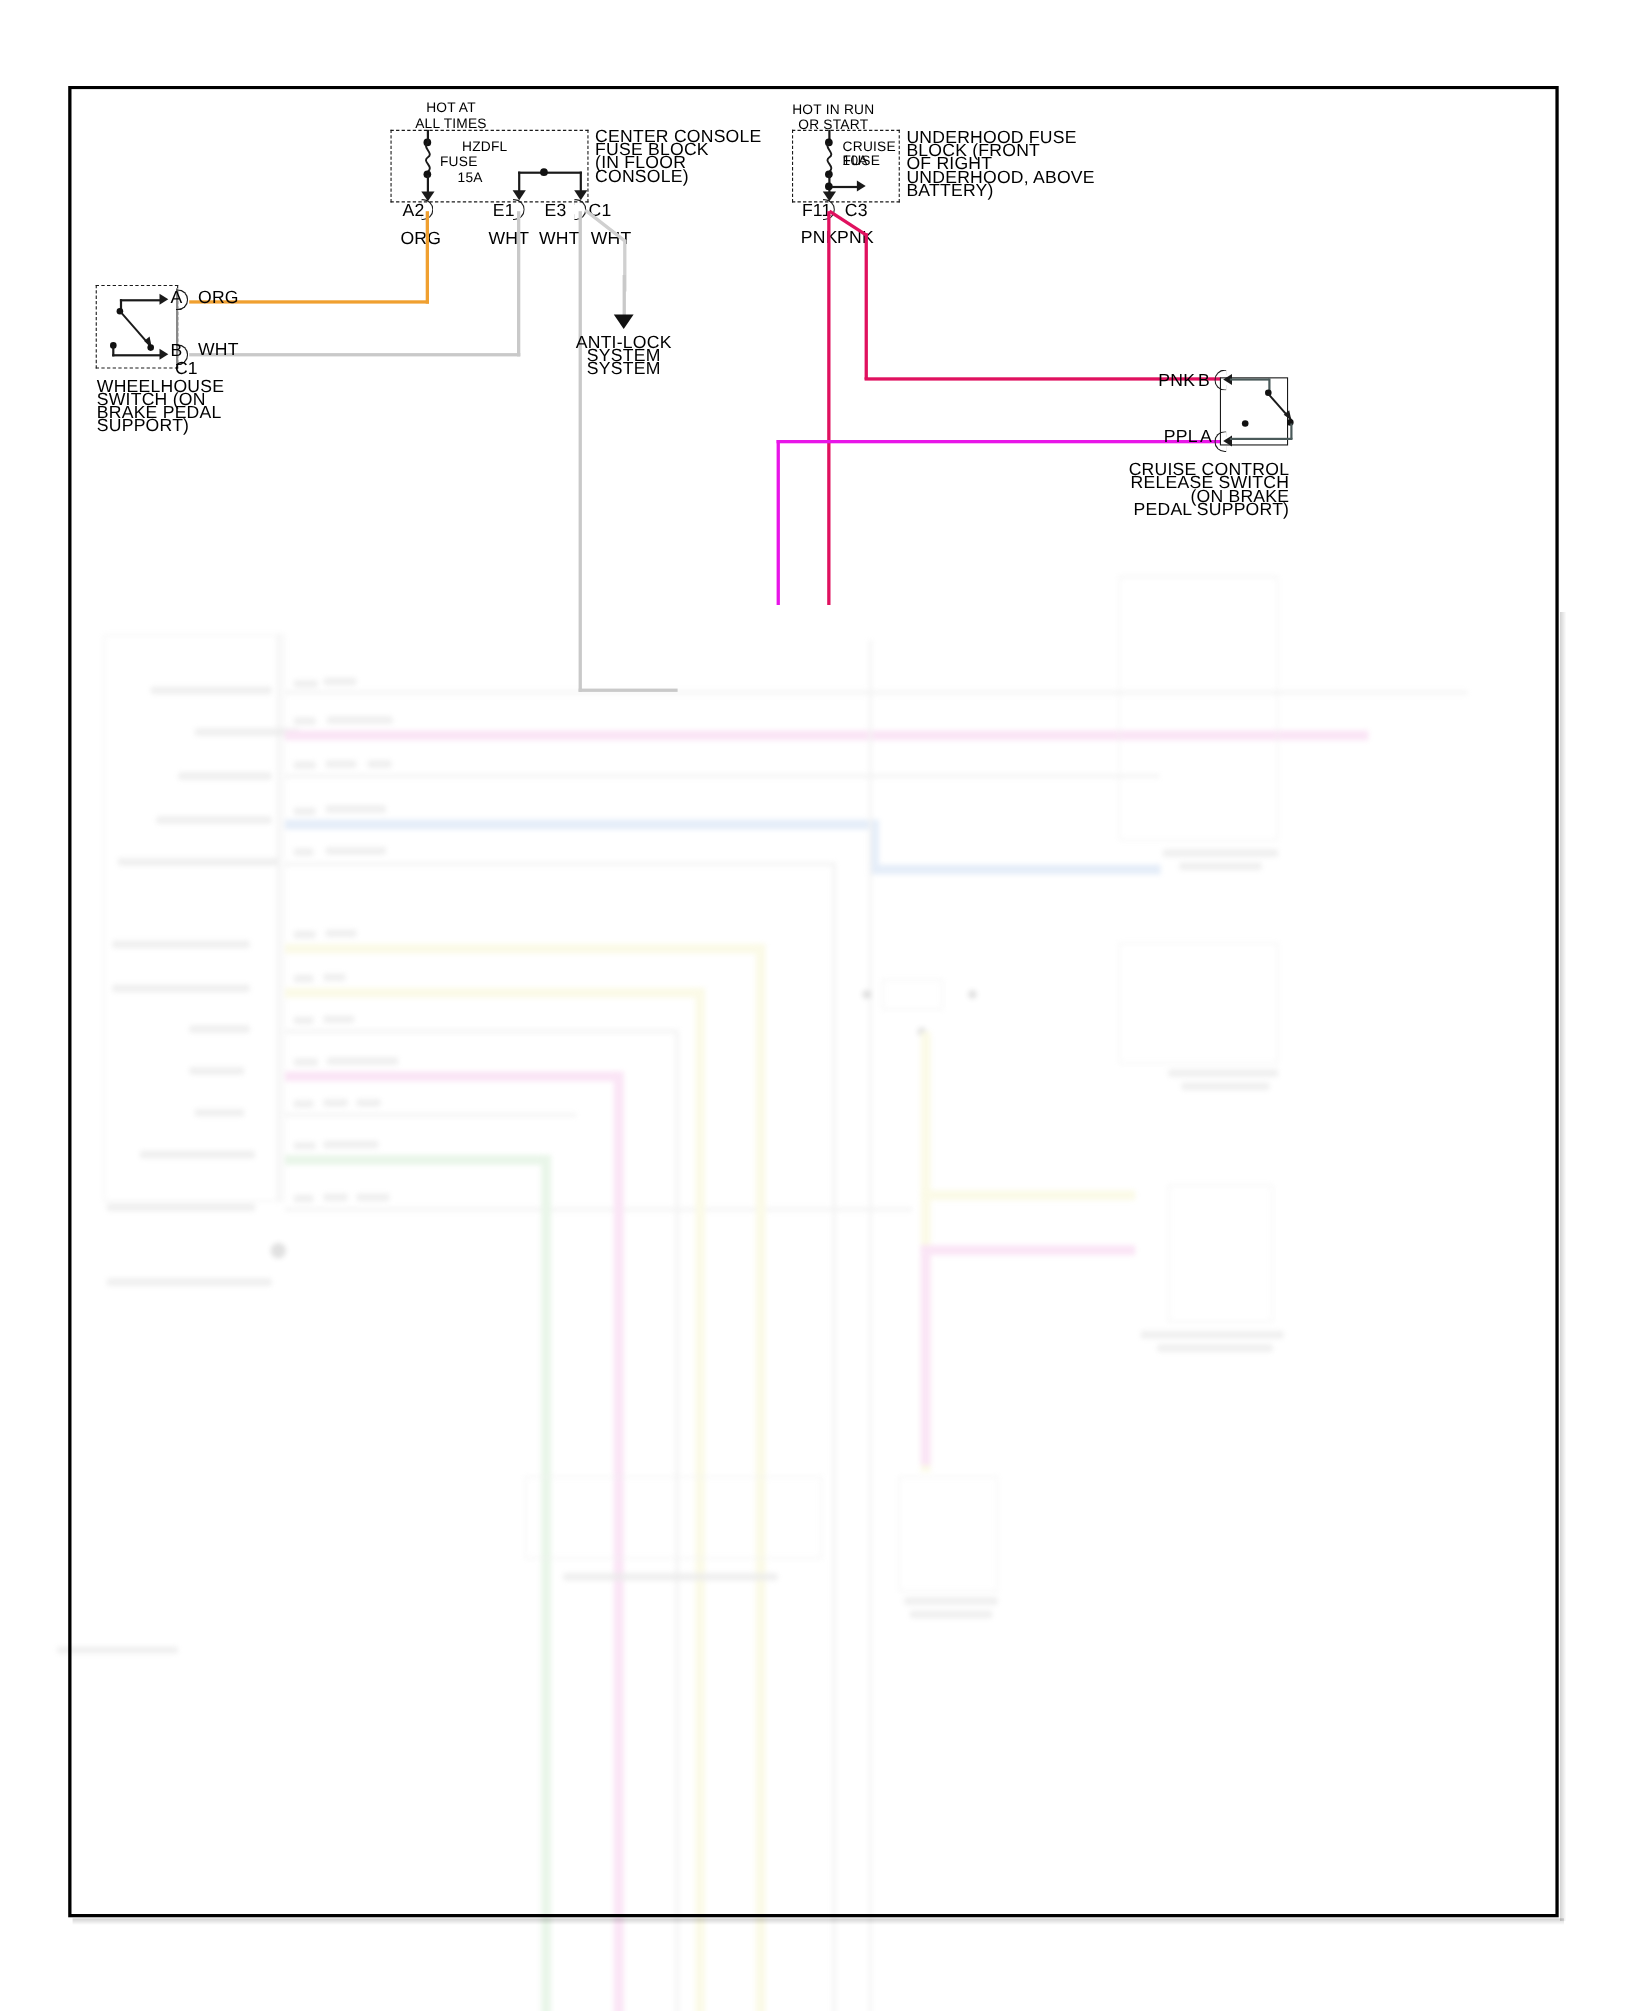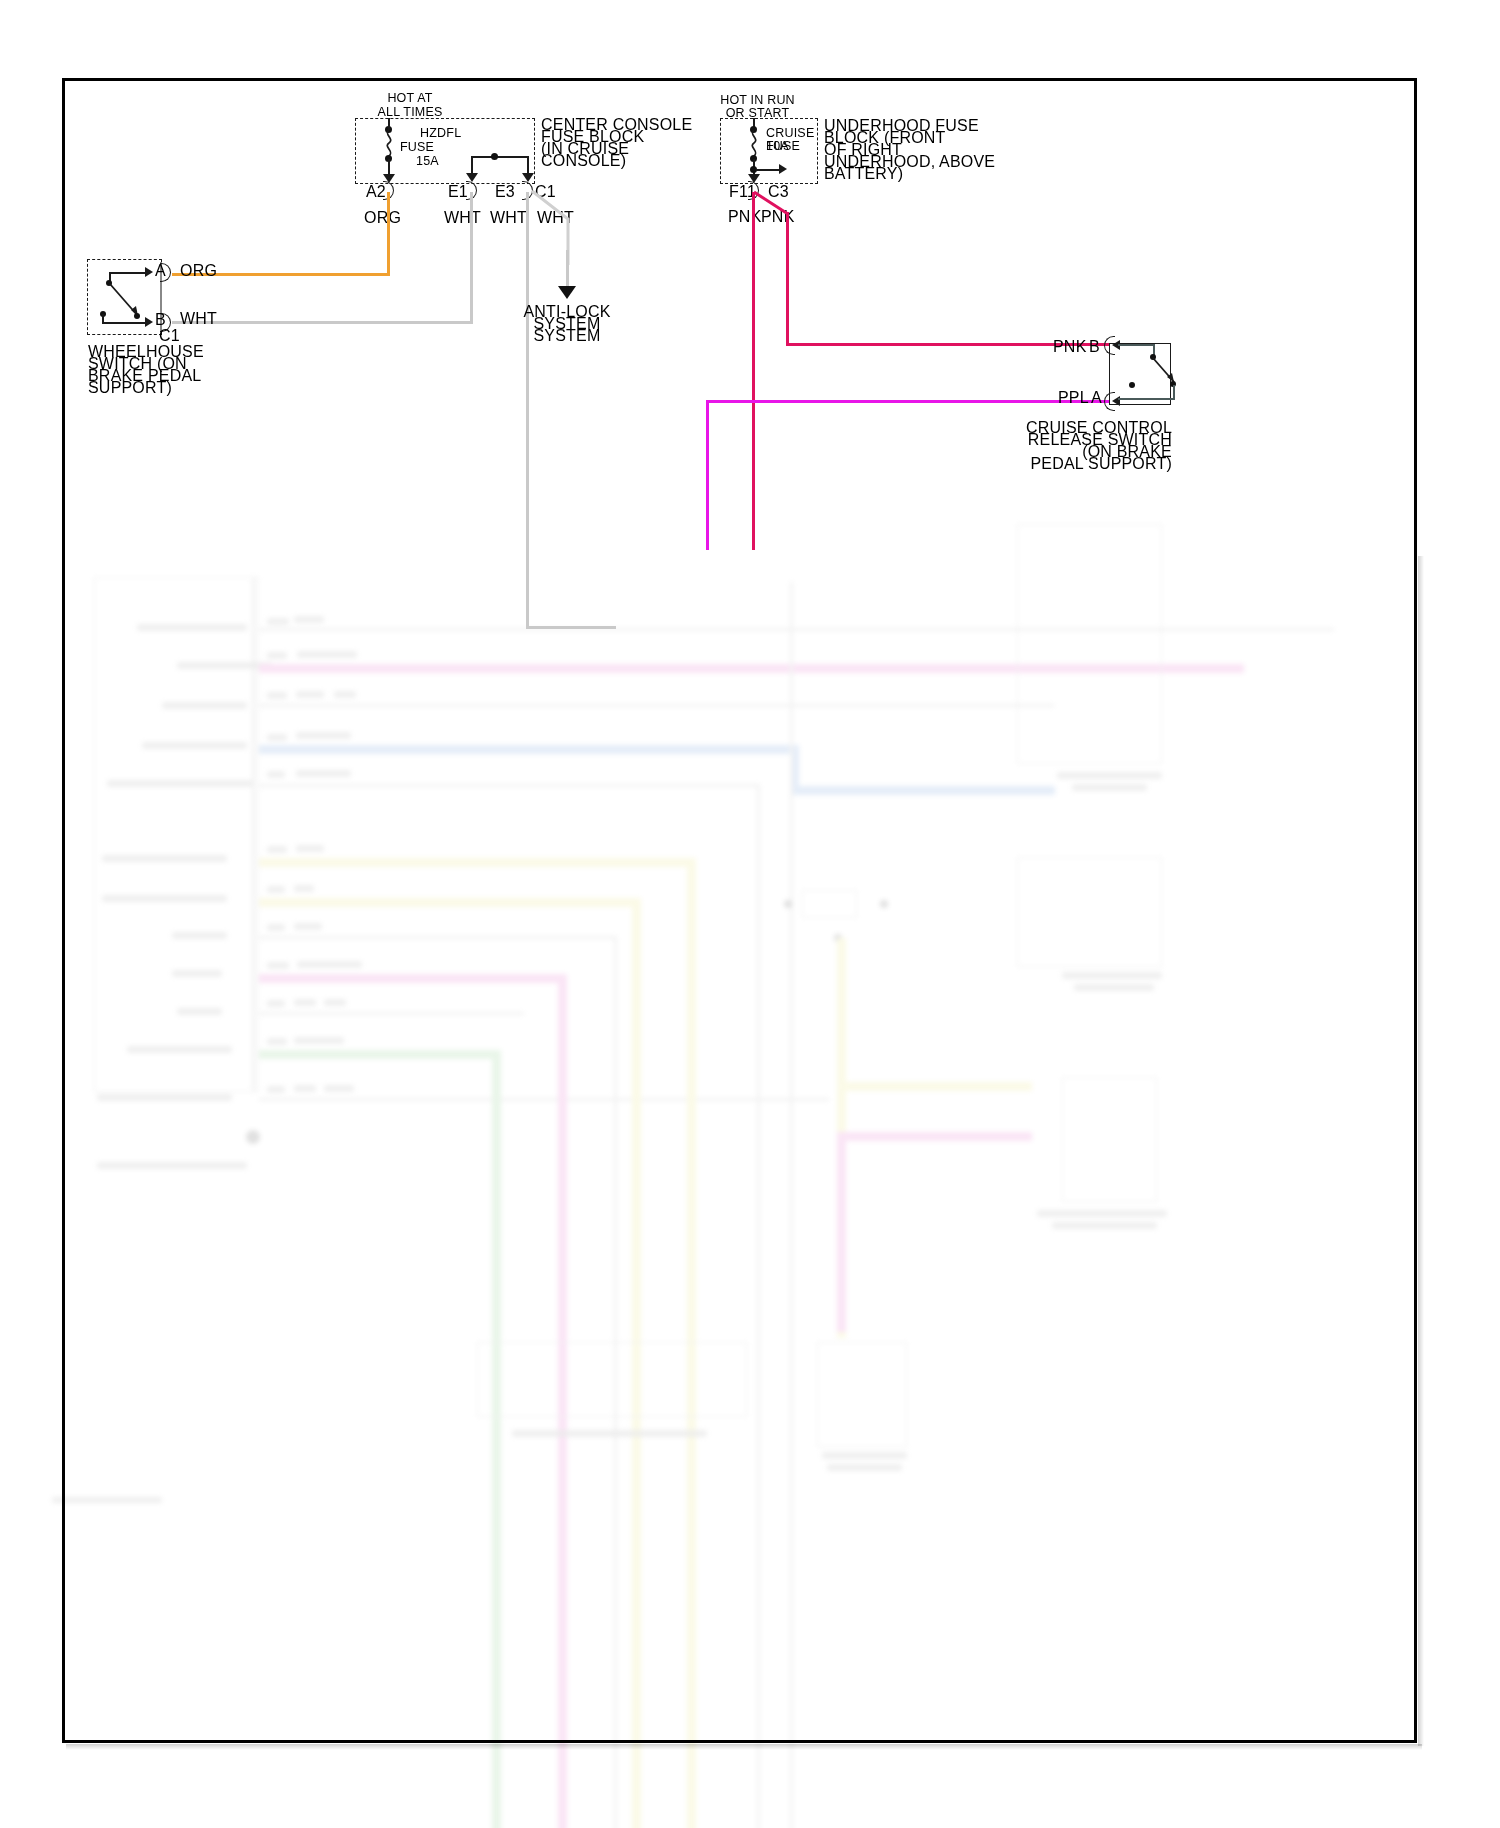--- a/index.html
+++ b/index.html
@@ -221,21 +221,21 @@
   <div class="cav" style="left:466px;top:181px;"></div>
   <div class="cav" style="left:522px;top:181px;"></div>
 
   <div class="txt t12" style="left:366px;top:183px;">A2</div>
   <div class="txt t12" style="left:448px;top:183px;">E1</div>
   <div class="txt t12" style="left:495px;top:183px;">E3</div>
   <div class="txt t12" style="left:535px;top:183px;">C1</div>
 
   <div class="txt t12" style="left:541px;top:116px;">CENTER CONSOLE</div>
   <div class="txt t12" style="left:541px;top:128px;">FUSE BLOCK</div>
-  <div class="txt t12" style="left:541px;top:140px;">(IN CRUISE</div>
+  <div class="txt t12" style="left:541px;top:140px;">(IN FLOOR</div>
   <div class="txt t12" style="left:541px;top:152px;">CONSOLE)</div>
 
   <div class="txt t13 ctr" style="left:700px;top:93px;width:115px;">HOT IN RUN</div>
   <div class="txt t13 ctr" style="left:700px;top:106px;width:115px;">OR START</div>
 
   <div class="dashbox" style="left:720px;top:118px;width:98px;height:66px;"></div>
 
   <div class="blk v" style="left:753px;top:118px;height:12px;"></div>
   <div class="dot" style="left:750px;top:126px;"></div>
   <div class="fuse" style="position:absolute;left:746px;top:130px;">

